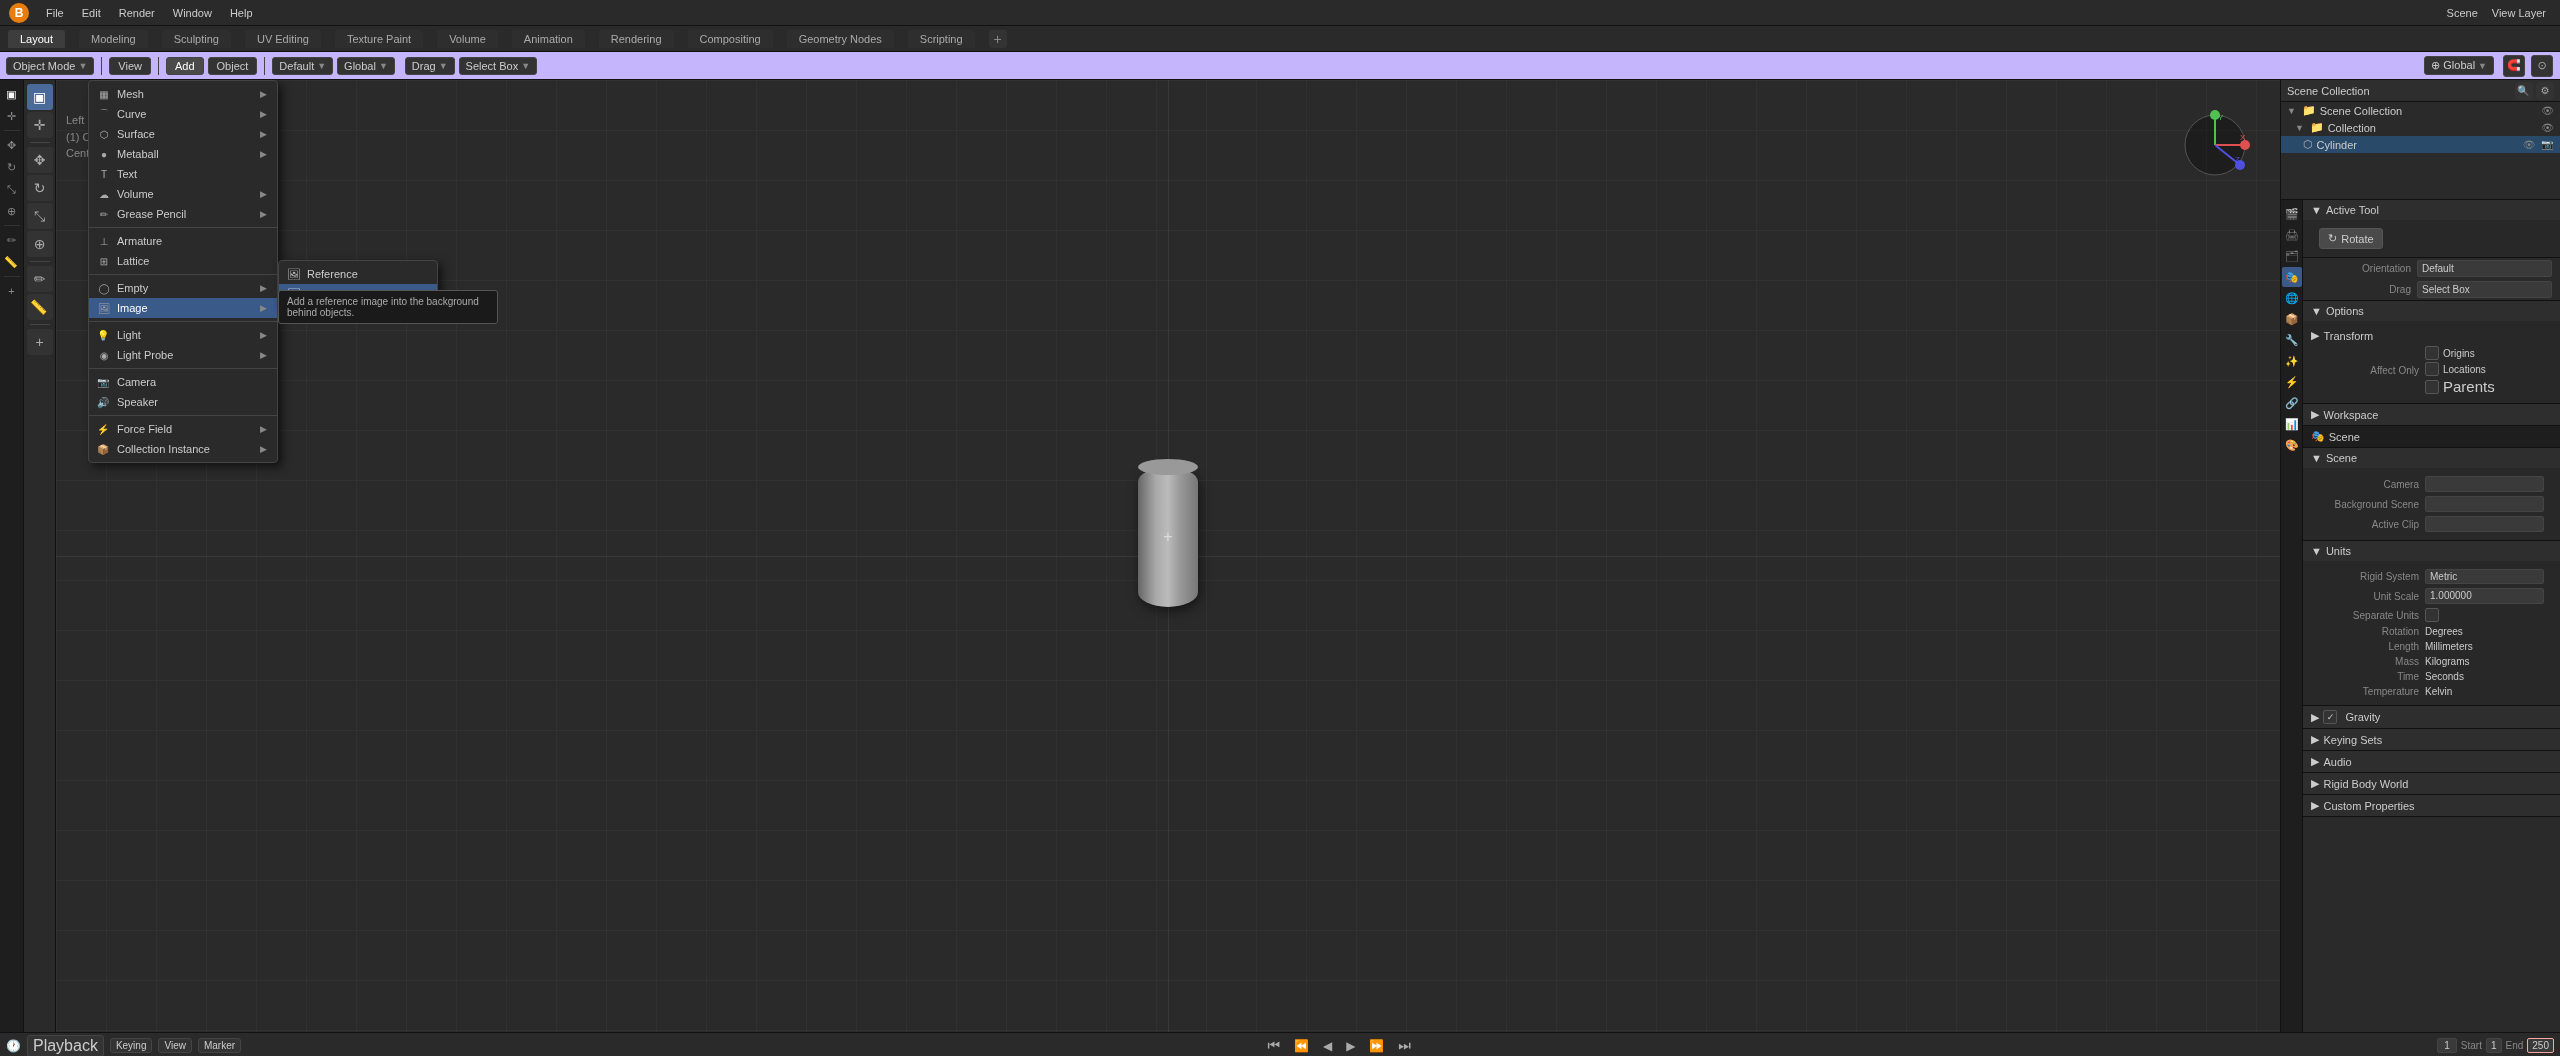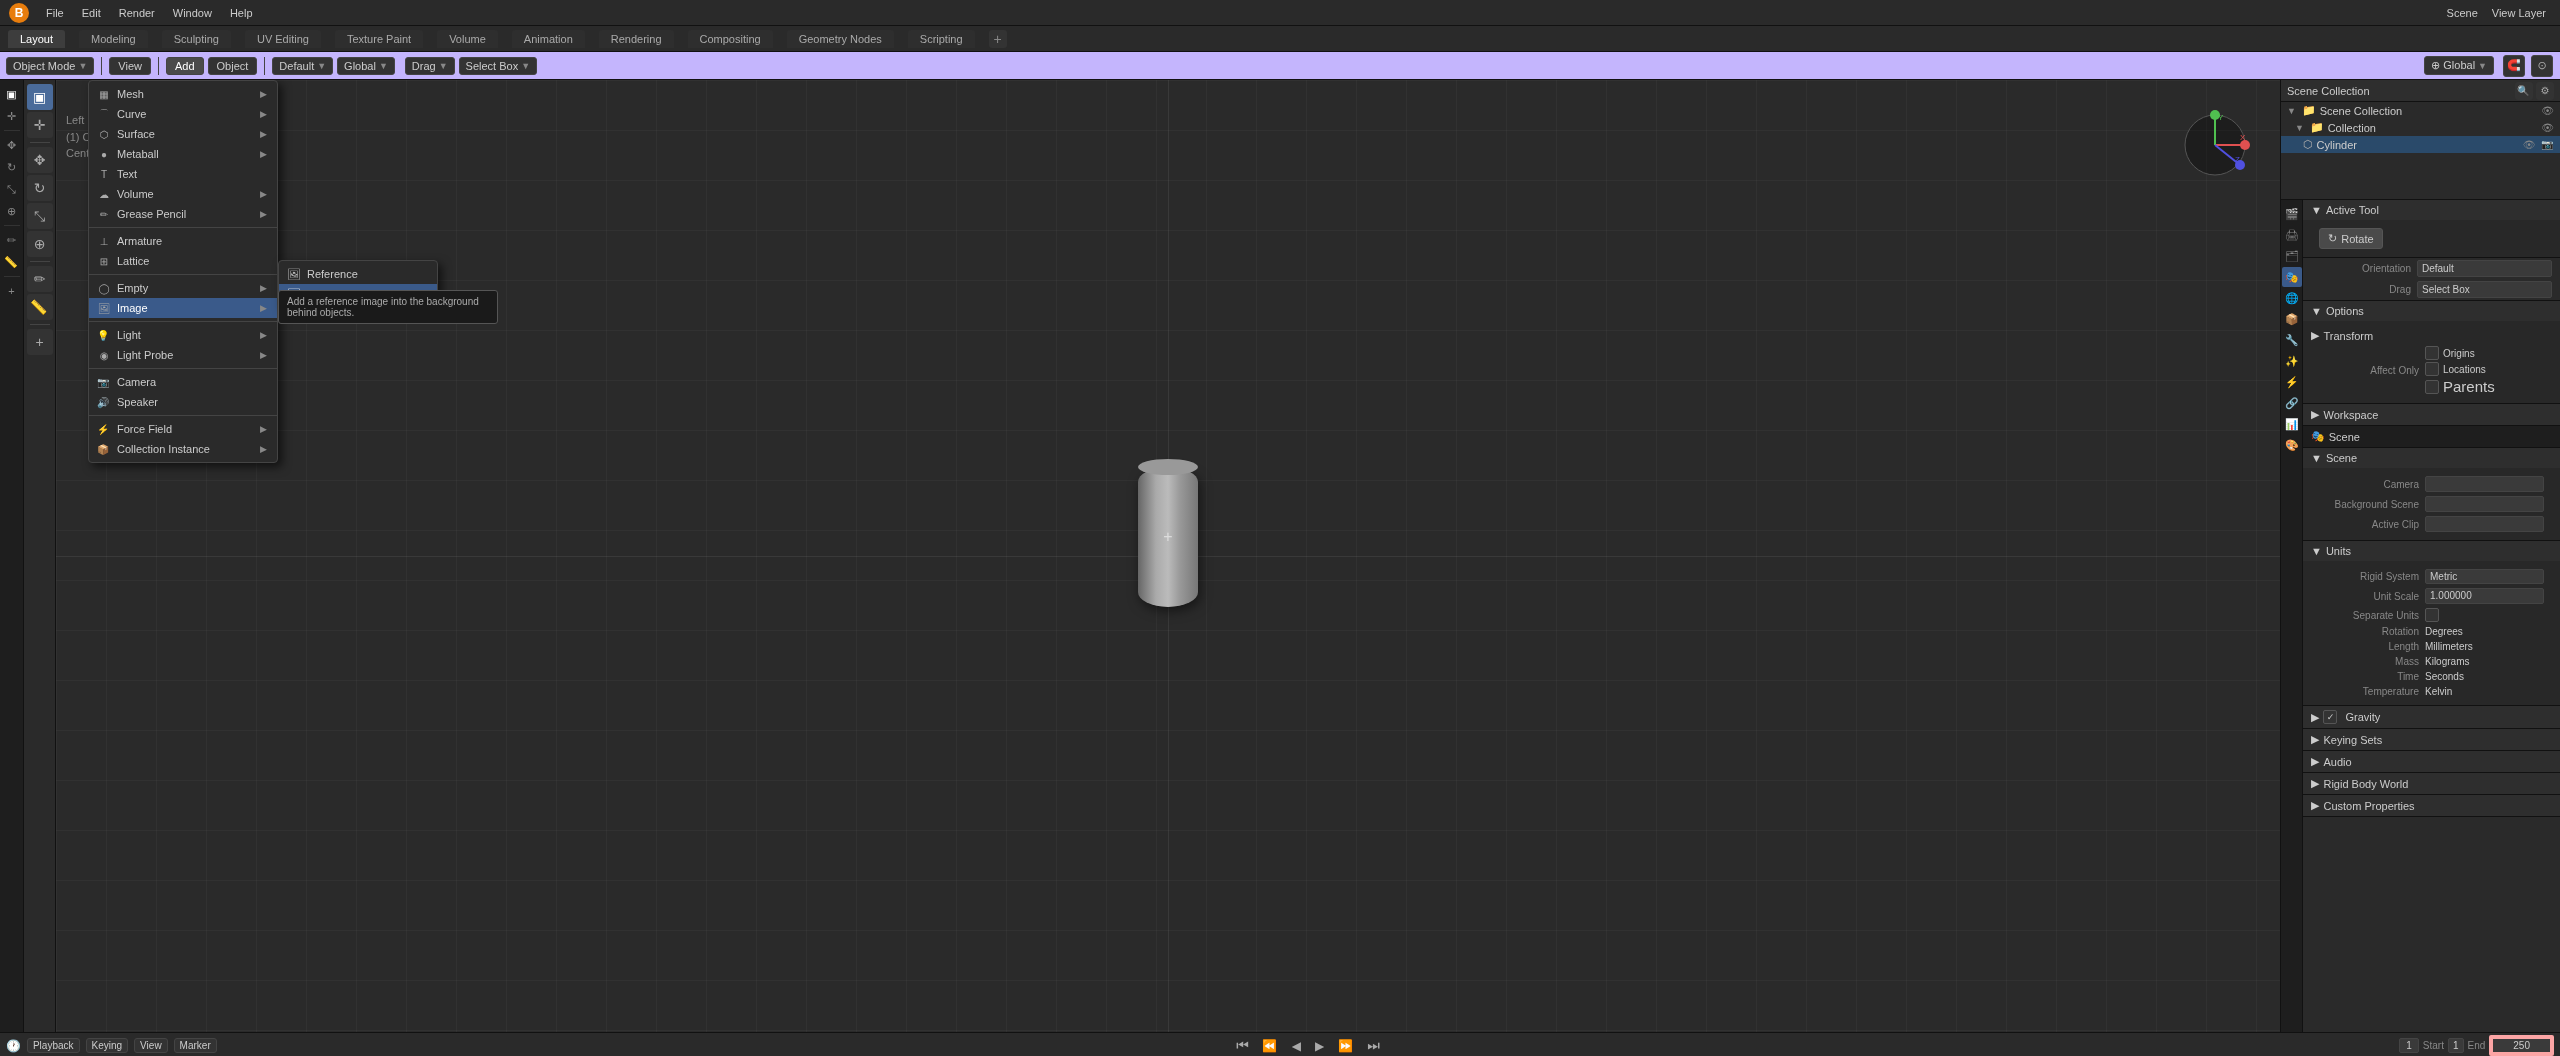--- a/index.html
+++ b/index.html
@@ -938,36 +938,36 @@
 
       </div>
     </div>
   </div>
 
 </div>
 
 <div id="timeline">
   <div id="timeline-header">
     <div style="font-size:12px;color:#888;">🕐</div>
-    <span class="toolbar-item" style="font-size:10px;padding:1px 5px;">Playback</span>
+    <span class="toolbar-item" style="font-size:16px;padding:1px 5px;">Playback</span>
     <span class="toolbar-item" style="font-size:10px;padding:1px 5px;">Keying</span>
     <span class="toolbar-item" style="font-size:10px;padding:1px 5px;">View</span>
     <span class="toolbar-item" style="font-size:10px;padding:1px 5px;">Marker</span>
     <div style="flex:1"></div>
 
     <div style="padding:2px 4px;cursor:pointer;font-size:14px;color:#aaa;">⏮</div>
     <div style="padding:2px 4px;cursor:pointer;font-size:12px;color:#aaa;">⏪</div>
     <div style="padding:2px 4px;cursor:pointer;font-size:12px;color:#aaa;">◀</div>
     <div style="padding:2px 4px;cursor:pointer;font-size:12px;color:#aaa;">▶</div>
     <div style="padding:2px 4px;cursor:pointer;font-size:12px;color:#aaa;">⏩</div>
     <div style="padding:2px 4px;cursor:pointer;font-size:14px;color:#aaa;">⏭</div>
     <div style="flex:1"></div>
 
     <div style="display:flex;align-items:center;gap:4px;font-size:10px;">
       <span style="background:#3a3a3a;border:1px solid #444;border-radius:2px;padding:1px 6px;color:#ccc;cursor:pointer;">1</span>
       <span style="color:#888;">Start</span>
       <span style="background:#3a3a3a;border:1px solid #444;border-radius:2px;padding:1px 4px;color:#ccc;cursor:pointer;">1</span>
       <span style="color:#888;">End</span>
-      <span style="background:#3a3a3a;border:4px solid #fca5a5;border-radius:2px;padding:1px 20px;color:#ccc;cursor:pointer;">250</span>
+      <span style="background:#3a3a3a;border:1px solid #fca5a5;border-radius:2px;padding:1px 4px;color:#ccc;cursor:pointer;">250</span>
     </div>
   </div>
 
 </div>
 
 </body></html>

